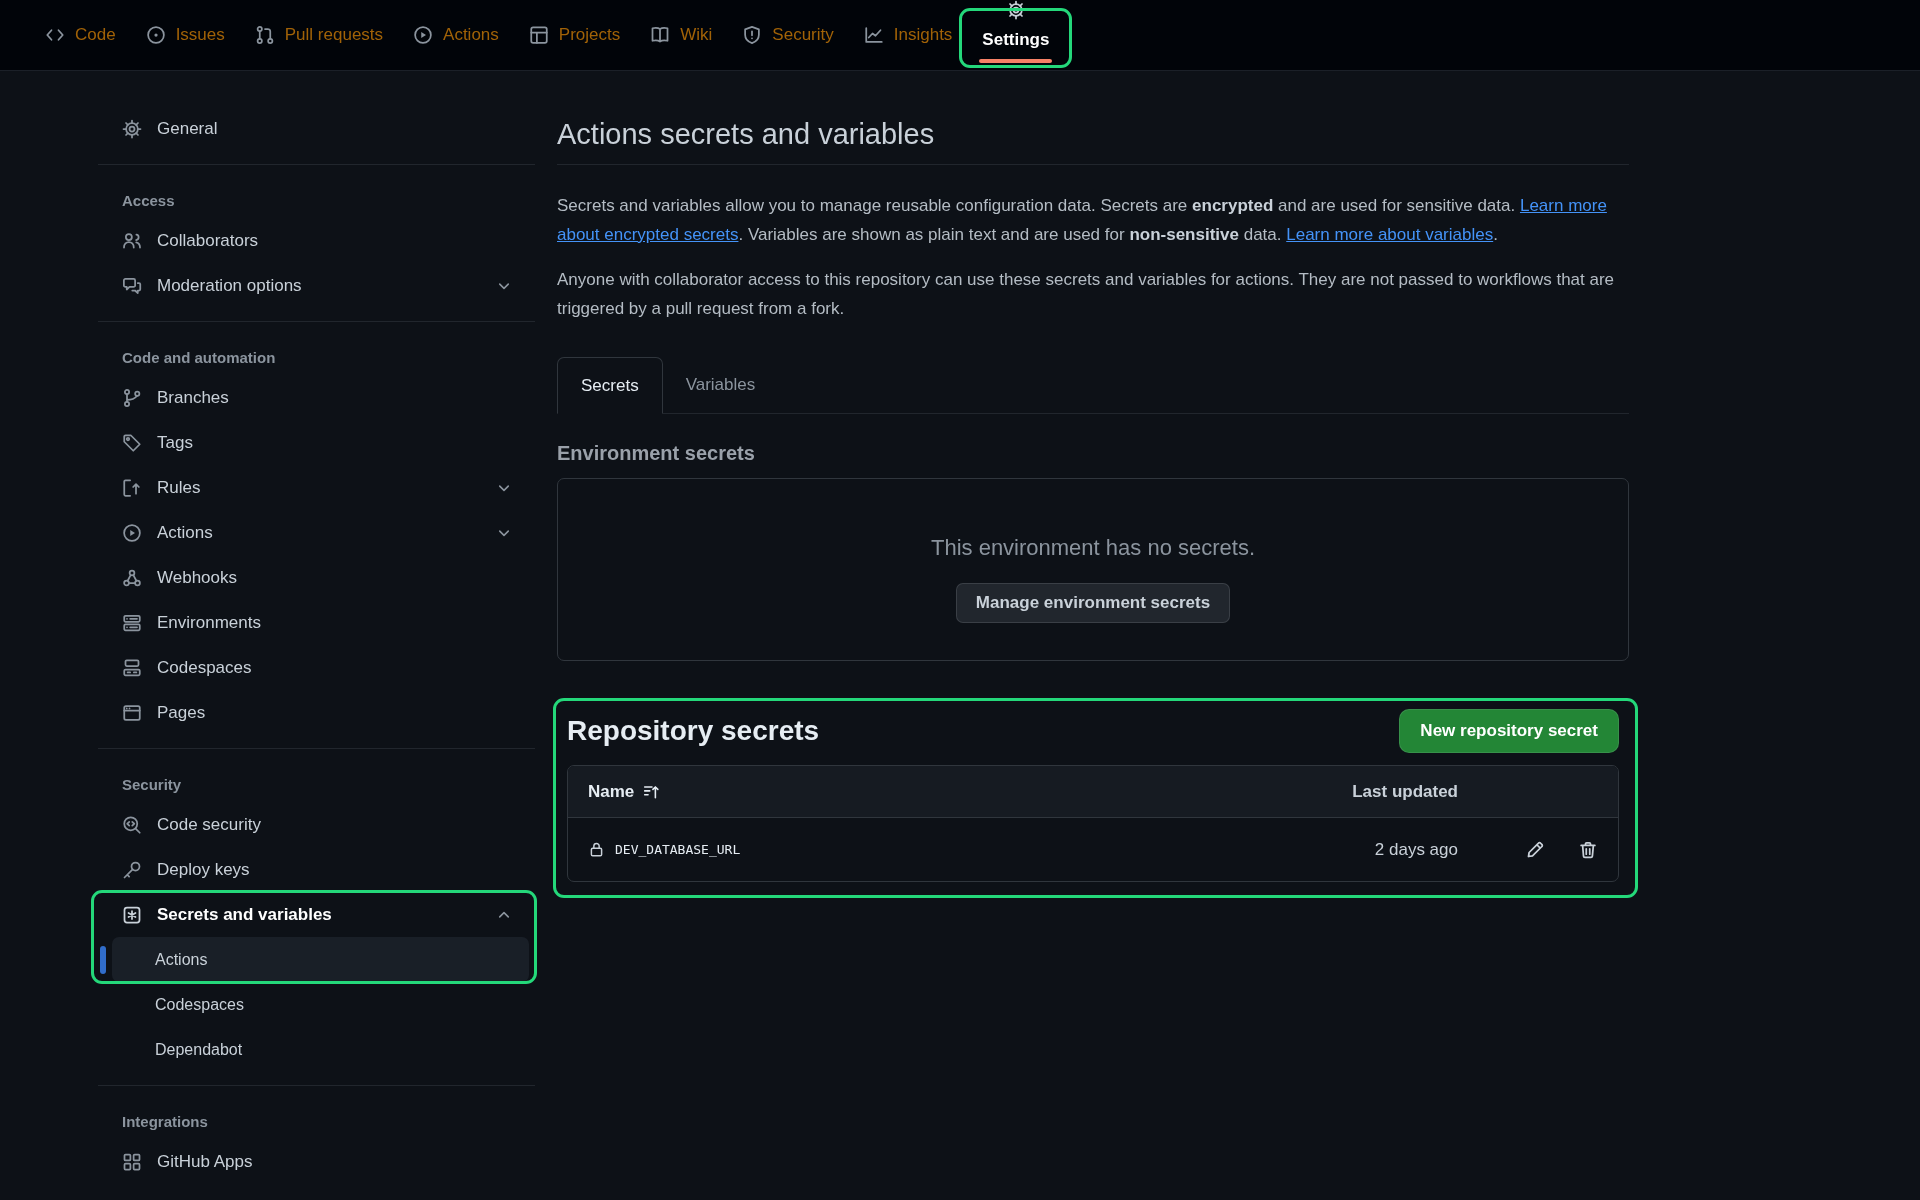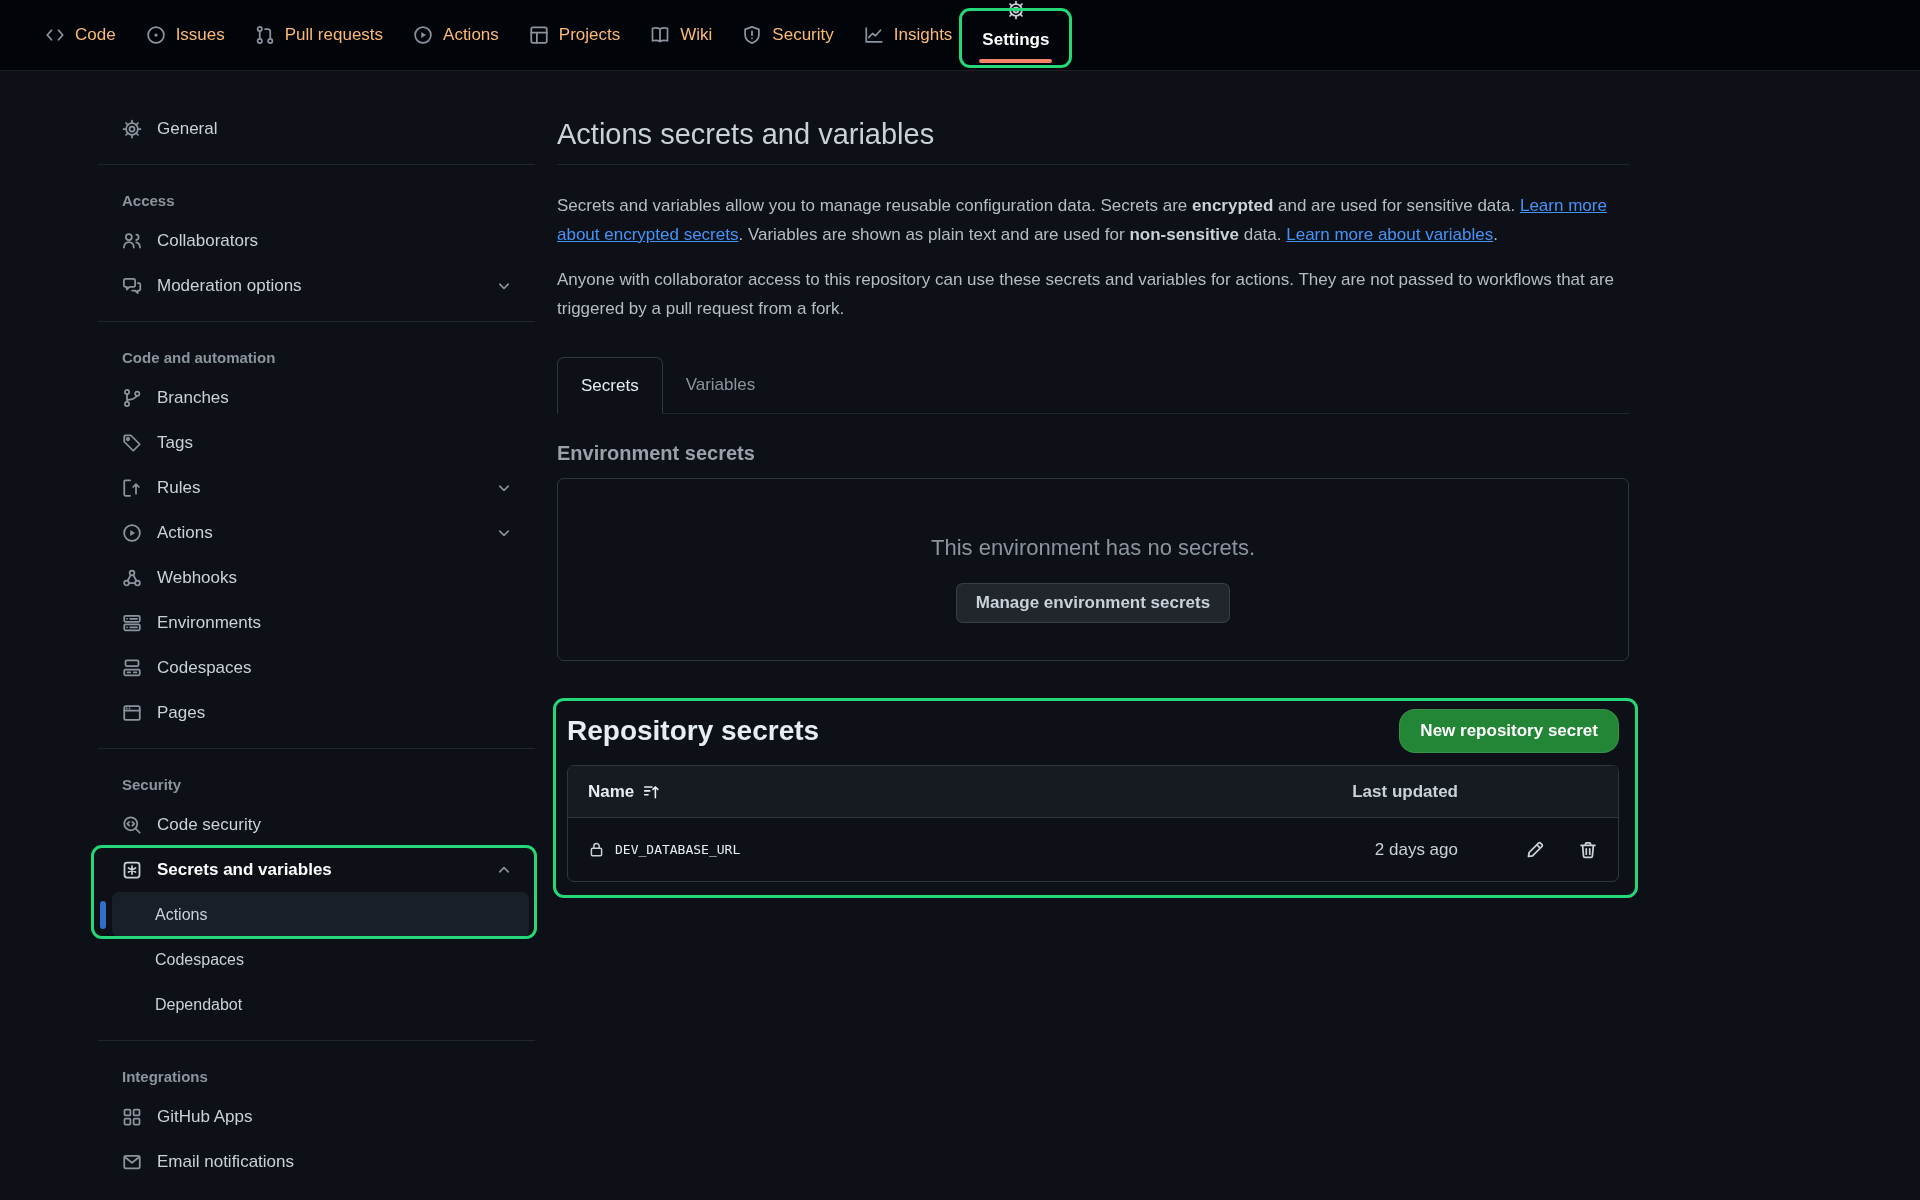--- a/index.html
+++ b/index.html
@@ -6,21 +6,21 @@
   html,body { width:1920px; height:1200px; overflow:hidden; background:#0d1117;
     font-family:"Liberation Sans", sans-serif; color:#c9d1d9; }
 
   svg { display:block; }
   .ic { stroke:currentColor; fill:none; stroke-width:1.4; stroke-linecap:round; stroke-linejoin:round; }
 
   
   .topnav { height:71px; background:#010409; border-bottom:1px solid #1b2028;
     display:flex; align-items:stretch; padding-left:30px; }
   .nav-item { position:relative; display:flex; align-items:center; gap:10px;
-    padding:0 15px; font-size:17px; color:#fdba74; cursor:pointer; }
+    padding:0 15px; font-size:17px; color:#a16207; cursor:pointer; }
   .nav-item .nicon { color:#8b949e; }
   .nav-item.active { color:#ffffff; font-weight:600;flex-direction:column; }
   .nav-item.active .nicon { color:#c9d1d9; }
   .nav-underline { position:absolute; left:12px; right:12px; bottom:7px; height:4px;
     border-radius:3px; background:#f78166; }
   .annot { position:absolute; border:3px solid #24d87a; border-radius:11px; pointer-events:none; z-index:5; }
   .annot.settings { top:8px; bottom:2px; left:-8px; right:-8px; }
 
   
   .page { display:flex; align-items:flex-start; }
@@ -68,21 +68,21 @@
     background:#21262d; color:#c9d1d9; font-size:17px; font-weight:600;
     border:1px solid rgba(240,246,252,0.12); border-radius:7px; cursor:pointer; }
 
   .repo-section { position:relative; margin-top:44px; }
   .annot.repo-box { top:-7px; bottom:-16px; left:-4px; right:-9px; }
   .repo-header { display:flex; align-items:center; justify-content:space-between;
     margin:0 10px; height:52px; }
   .repo-heading { font-size:28px; font-weight:700; color:#e6edf3; }
   .btn-primary { height:44px; padding:0 20px; display:flex; align-items:center;
     background:#238636; color:#ffffff; font-size:17px; font-weight:600;
-    border:1px solid rgba(240,246,252,0.1); border-radius:16px; cursor:pointer; }
+    border:1px solid rgba(240,246,252,0.1); border-radius:10px; cursor:pointer; }
   .secrets-table { margin:8px 10px 0 10px; border:1px solid #30363d; border-radius:7px;
     background:#0d1117; overflow:hidden; }
   .t-head { height:52px; background:#161b22; border-bottom:1px solid #30363d;
     display:flex; align-items:center; padding:0 20px; }
   .t-row { height:63px; display:flex; align-items:center; padding:0 20px; }
   .cell-name { flex:1; display:flex; align-items:center; gap:10px; }
   .th-name { font-size:17px; font-weight:600; color:#e6edf3; display:flex; align-items:center; gap:9px; }
   .th-updated { font-size:17px; font-weight:600; color:#8b949e; }
   .cell-updated { width:250px; text-align:right; font-size:17px; color:#c9d1d9; }
   .cell-actions { width:112px; margin-left:28px; display:flex; justify-content:flex-end; gap:33px; }
@@ -314,20 +314,29 @@
     <div class="side-header">Security</div>
 
     <div class="side-row">
       <span class="sicon">
           <svg class="ic" width="20" height="20" viewBox="0 0 16 16">
             <circle cx="7" cy="7" r="5.2"></circle>
             <path d="M10.9 10.9 L14.2 14.2 M5.8 5.5 L4.2 7 L5.8 8.5 M8.2 5.5 L9.8 7 L8.2 8.5"></path>
           </svg>
         </span>
       <span>Code security</span>
+    </div>
+    <div class="side-row">
+      <span class="sicon">
+          <svg class="ic" width="20" height="20" viewBox="0 0 16 16">
+            <circle cx="10.8" cy="5.2" r="3.2"></circle>
+            <path d="M8.5 7.5 L2 14 M4.2 11.8 L5.7 13.3"></path>
+          </svg>
+        </span>
+      <span>Deploy keys</span>
     </div>
 
     <div class="secrets-group">
       <span class="annot sidebar-box"></span>
       <div class="side-row expanded">
         <span class="sicon">
             <svg class="ic" width="20" height="20" viewBox="0 0 16 16">
               <rect x="2" y="2" width="12" height="12" rx="2"></rect>
               <path d="M8 4.8 V11.2 M5.2 6.4 L10.8 9.6 M10.8 6.4 L5.2 9.6"></path>
             </svg>

